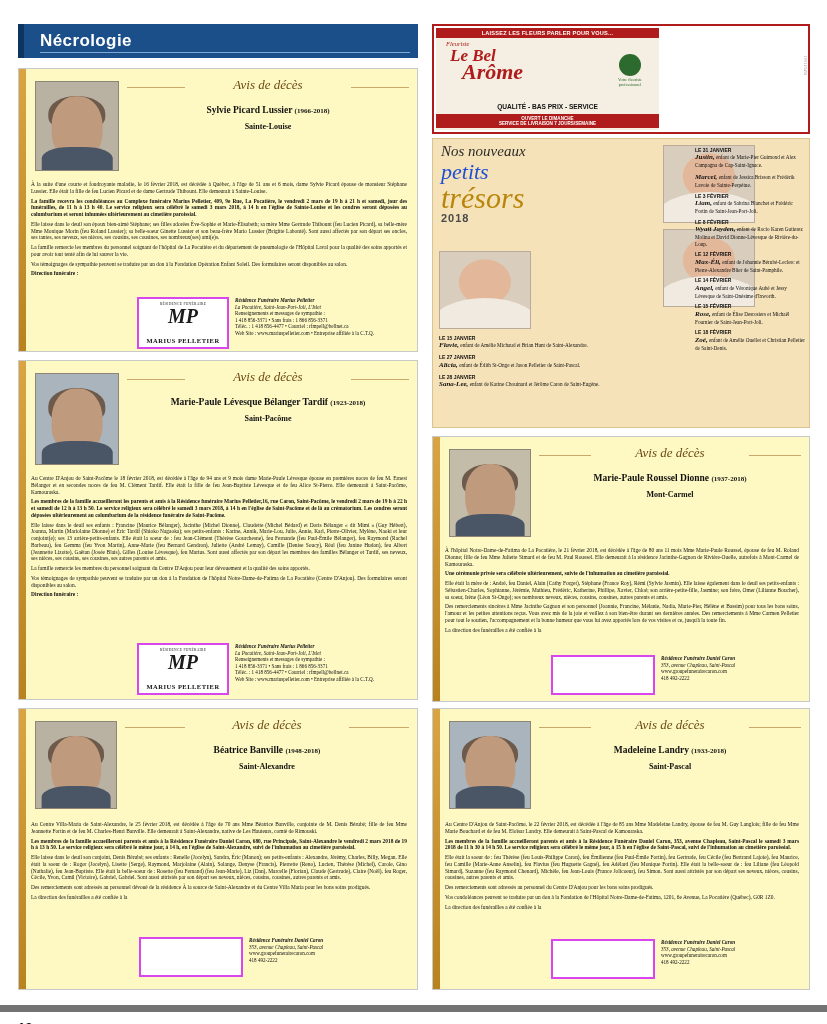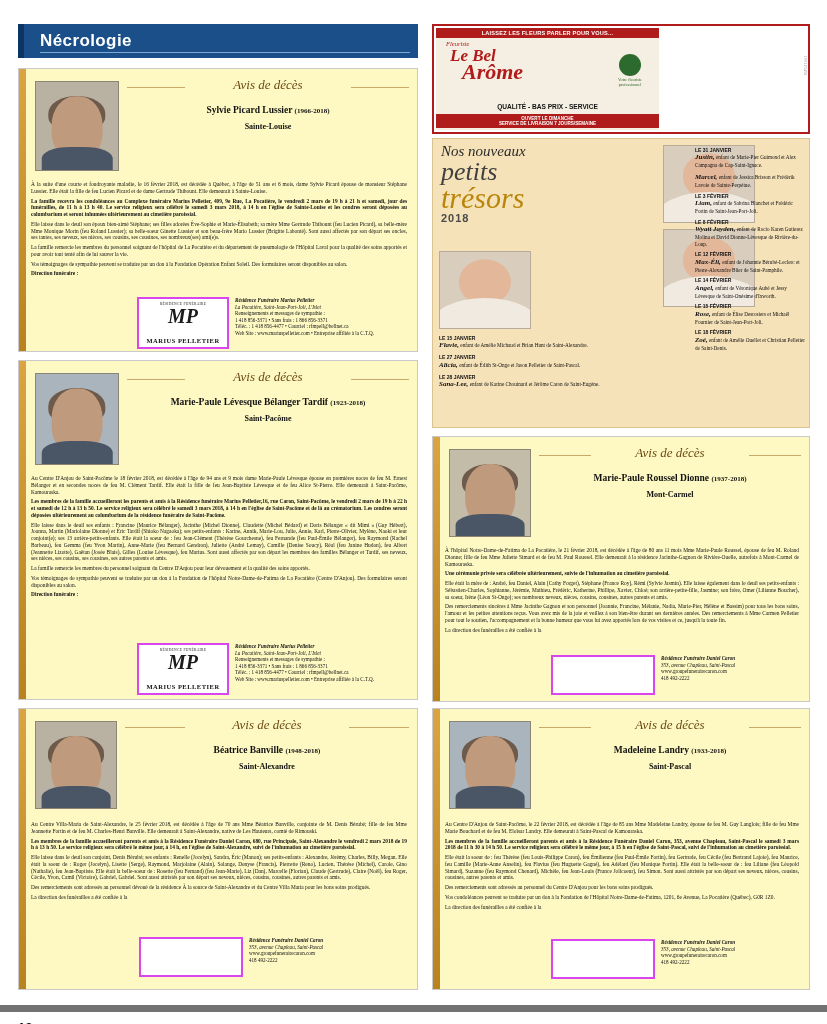--- a/index.html
+++ b/index.html
@@ -177,21 +177,21 @@
 
   
   .babies {
     position:absolute; left:432px; top:138px; width:378px; height:290px;
     background:#f6e2b8; border:1px solid #d9c38e;
   }
   .babies .hdr {
     position:absolute; left:8px; top:4px; width:215px; height:104px;
   }
   .babies .hdr .l1 { font-family:"Liberation Serif",serif; font-style:italic; font-size:15px; color:#2b2b2b; }
-  .babies .hdr .l2 { font-family:"Liberation Serif",serif; font-style:italic; font-size:26px; color:#404040; line-height:24px; }
+  .babies .hdr .l2 { font-family:"Liberation Serif",serif; font-style:italic; font-size:22px; color:#1d4ed8; line-height:24px; }
   .babies .hdr .l3 { font-family:"Liberation Serif",serif; font-style:italic; font-size:30px; color:#b8860b; line-height:28px; }
   .babies .hdr .l4 { font-family:"Liberation Sans",sans-serif; font-weight:bold; font-size:11px; color:#4a4a4a; letter-spacing:1px; }
   .baby-photo {
     position:absolute; width:92px; height:78px; background:#d9cdbd; border:1px solid #b8ab99;
     overflow:hidden;
   }
   .baby-photo .head {
     position:absolute; left:50%; top:40%; transform:translate(-50%,-50%);
     width:58%; height:60%; border-radius:50%; background:#e3b79a;
   }

